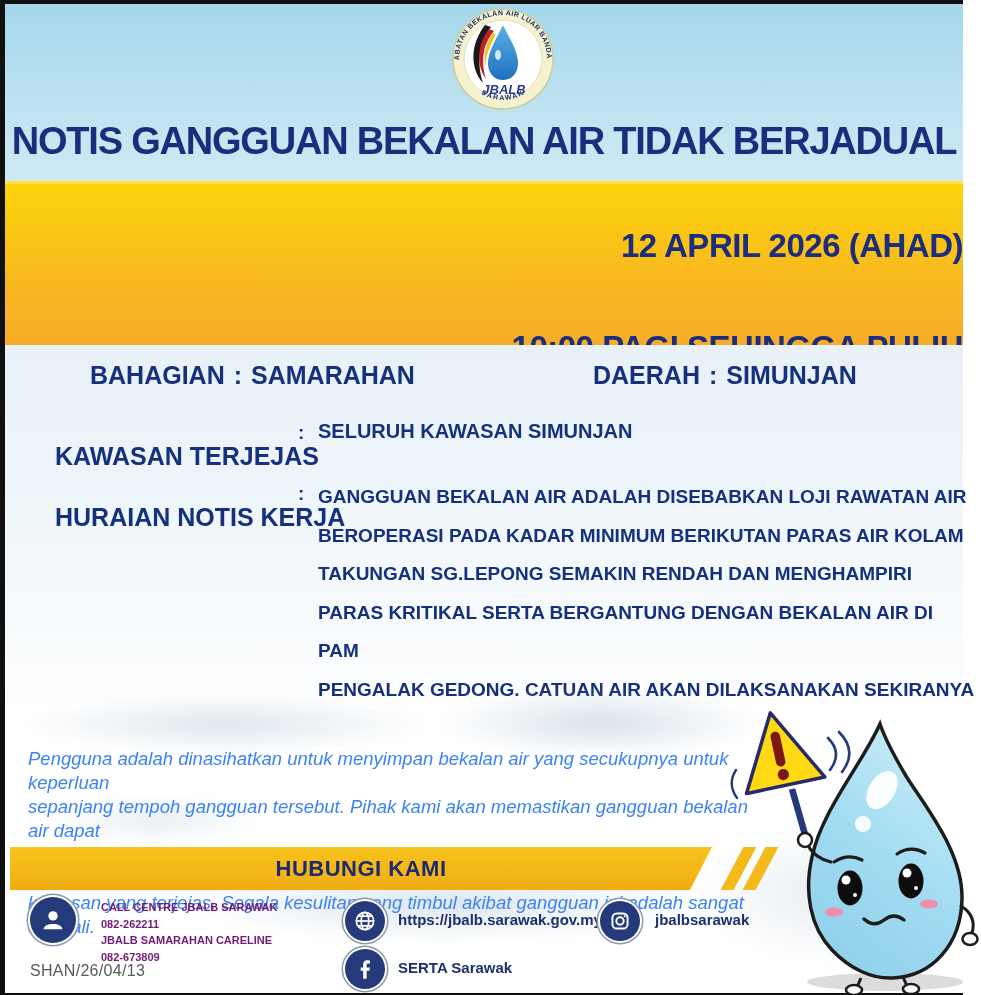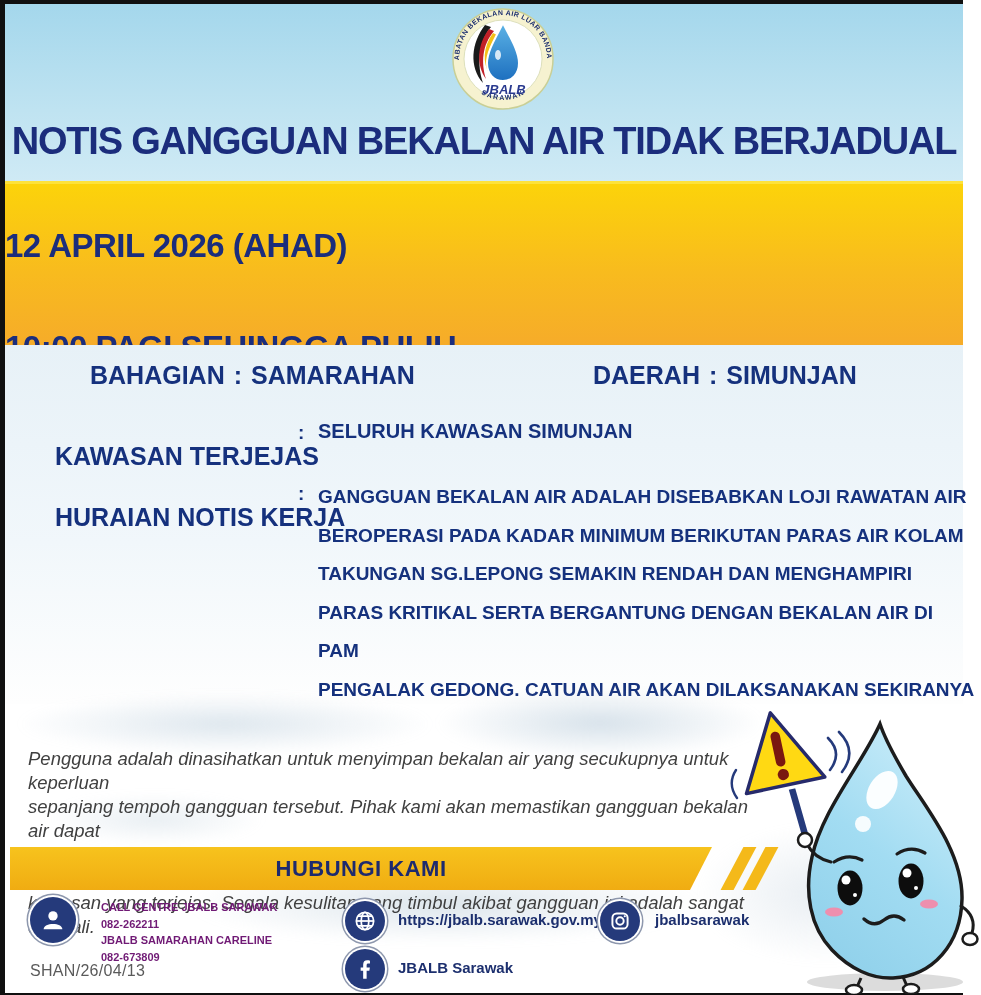--- a/index.html
+++ b/index.html
@@ -11,21 +11,21 @@
   
   .header{position:absolute;left:0;top:0;width:100%;height:177px;
           background:linear-gradient(180deg,#a4d7ec 0%,#bfe3f1 60%,#cfeaf5 100%);}
   .logo{position:absolute;left:446px;top:3px;width:104px;height:104px;}
   .title{position:absolute;left:0;top:116px;width:100%;text-align:center;
          font-size:38px;font-weight:bold;color:#1b2d7c;letter-spacing:-1.2px;white-space:nowrap;}
   
   .band{position:absolute;left:0;top:177px;width:100%;height:200px;
         background:linear-gradient(180deg,#fcd30a 0%,#f8bb1e 45%,#f5a42f 100%);
         border-top:3px solid #fde23a;box-sizing:border-box;
-        text-align:left;color:#1b2d7c;font-weight:bold;font-size:33px;letter-spacing:-0.5px;}
+        text-align:right;color:#1b2d7c;font-weight:bold;font-size:33px;letter-spacing:-0.5px;}
   .band .l1{margin-top:35px;line-height:54px;}
   .band .l2{line-height:54px;margin-top:48px;}
   
   .content{position:absolute;left:0;top:341px;width:100%;height:359px;
            background:linear-gradient(180deg,#e7f1f7 0%,#f1f7fb 55%,#fefefe 100%);
            color:#15317d;font-weight:bold;}
   .region{position:absolute;top:16px;font-size:25px;white-space:nowrap;}
   .region .colon{padding:0 9px;}
   #bahagian{left:85px;} #daerah{left:588px;}
   .flabel{position:absolute;font-size:25px;white-space:nowrap;margin-top:20px;}
@@ -36,21 +36,21 @@
   .hn-lines{position:absolute;left:313px;top:133px;width:660px;font-size:19px;line-height:38.5px;}
   
   .splash{position:absolute;left:0;top:700px;width:100%;height:289px;background:#ffffff;}
   .blob{position:absolute;border-radius:50%;filter:blur(5px);}
   .b1{left:10px;top:-10px;width:420px;height:60px;background:radial-gradient(ellipse,rgba(168,192,210,.38),rgba(168,192,210,0) 70%);}
   .b2{left:430px;top:-16px;width:330px;height:70px;background:radial-gradient(ellipse,rgba(160,186,206,.42),rgba(160,186,206,0) 70%);}
   .b3{left:180px;top:160px;width:520px;height:80px;background:radial-gradient(ellipse,rgba(170,192,208,.40),rgba(170,192,208,0) 70%);}
   .b4{left:690px;top:120px;width:260px;height:140px;background:radial-gradient(ellipse,rgba(190,205,218,.35),rgba(190,205,218,0) 70%);}
   .b5{left:40px;top:90px;width:220px;height:50px;background:radial-gradient(ellipse,rgba(180,200,214,.30),rgba(180,200,214,0) 70%);}
   .advisory{position:absolute;left:23px;top:43px;width:740px;
-            font-style:italic;font-size:18.5px;line-height:24px;color:#404040;font-weight:500;}
+            font-style:italic;font-size:18.5px;line-height:24px;color:#3b82f6;font-weight:500;}
   .hubungi-bar{position:absolute;left:5px;top:143px;width:702px;height:43px;
                background:linear-gradient(180deg,#f7c31d,#f0ac12);
                clip-path:polygon(0 0,100% 0,calc(100% - 22px) 100%,0 100%);
                text-align:center;line-height:43px;font-size:22px;font-weight:bold;color:#1d2a6e;letter-spacing:0.5px;}
   .stripe{position:absolute;top:143px;width:13px;height:43px;background:#f4b91a;transform:skewX(-28deg);}
   .s1{left:727px;} .s2{left:749px;}
   .cicon{position:absolute;border-radius:50%;background:#253a7b;
          box-shadow:0 0 0 2px #ffffff,0 0 0 3.5px #8d97ad;
          display:flex;align-items:center;justify-content:center;}
   .ic-person{left:25px;top:193px;width:46px;height:46px;}
@@ -169,21 +169,21 @@
             <line x1="5.2" y1="16.5" x2="18.8" y2="16.5"></line>
         </svg>
       </div>
       <div class="ftext web-text">https://jbalb.sarawak.gov.my/</div>
 
       <div class="cicon ic-fb">
         <svg width="26" height="26" viewBox="0 0 24 24">
             <path d="M13.5,21 L13.5,13.5 L16,13.5 L16.5,10.5 L13.5,10.5 L13.5,8.5 C13.5,7.5 14,7 15,7 L16.6,7 L16.6,4.3 C16,4.2 15,4 14,4 C11.7,4 10.3,5.4 10.3,8 L10.3,10.5 L8,10.5 L8,13.5 L10.3,13.5 L10.3,21 Z" fill="#fff"></path>
           </svg>
       </div>
-      <div class="ftext fb-text">JBALB Sarawak</div>
+      <div class="ftext fb-text">SERTA Sarawak</div>
 
       <div class="cicon ic-ig">
         <svg width="26" height="26" viewBox="0 0 24 24" fill="none" stroke="#fff" stroke-width="1.8">
           <rect x="5" y="5" width="14" height="14" rx="4"></rect>
             <circle cx="12" cy="12" r="3.4"></circle>
             <circle cx="16.4" cy="7.6" r="1" fill="#fff" stroke="none"></circle>
         </svg>
       </div>
       <div class="ftext ig-text">jbalbsarawak</div>
 

